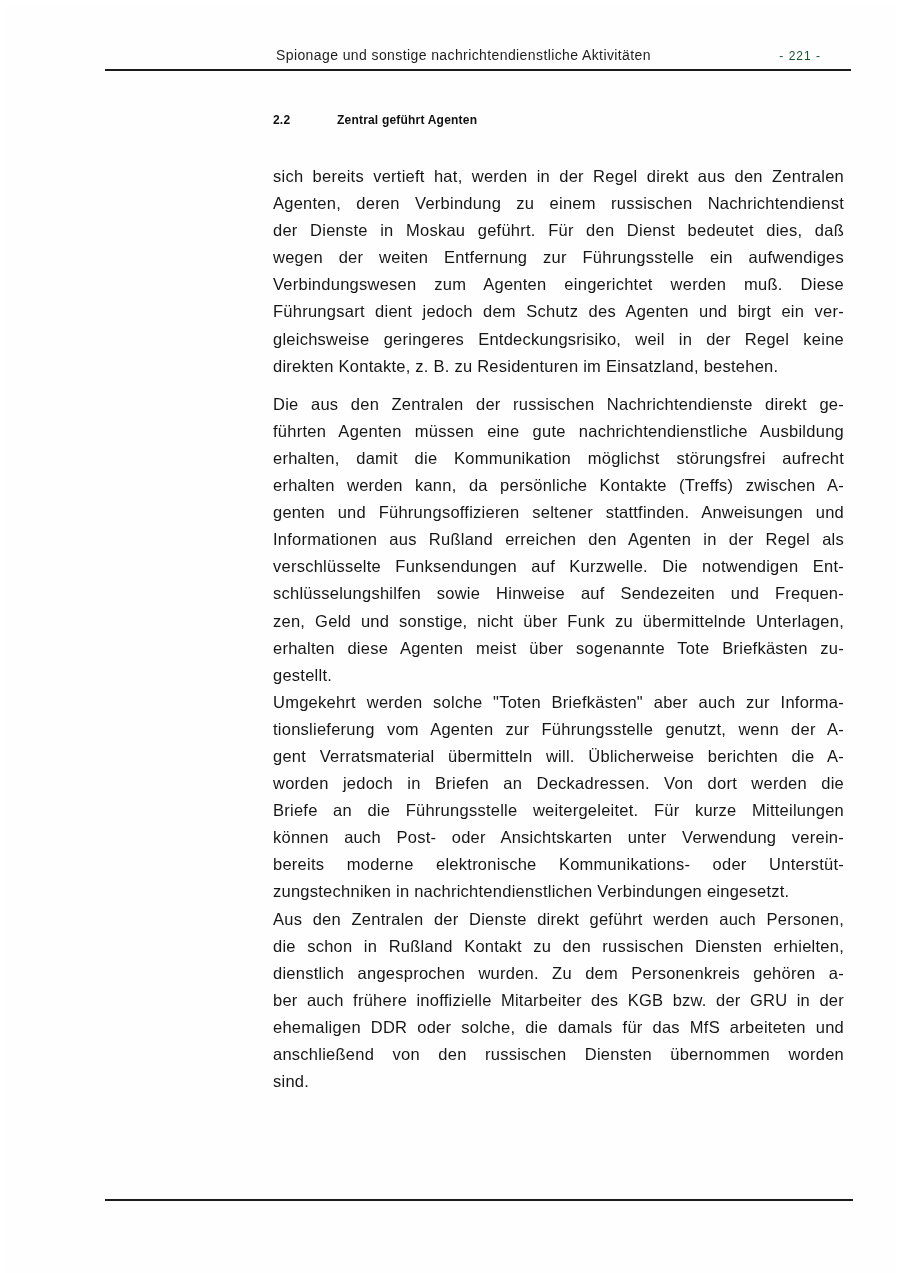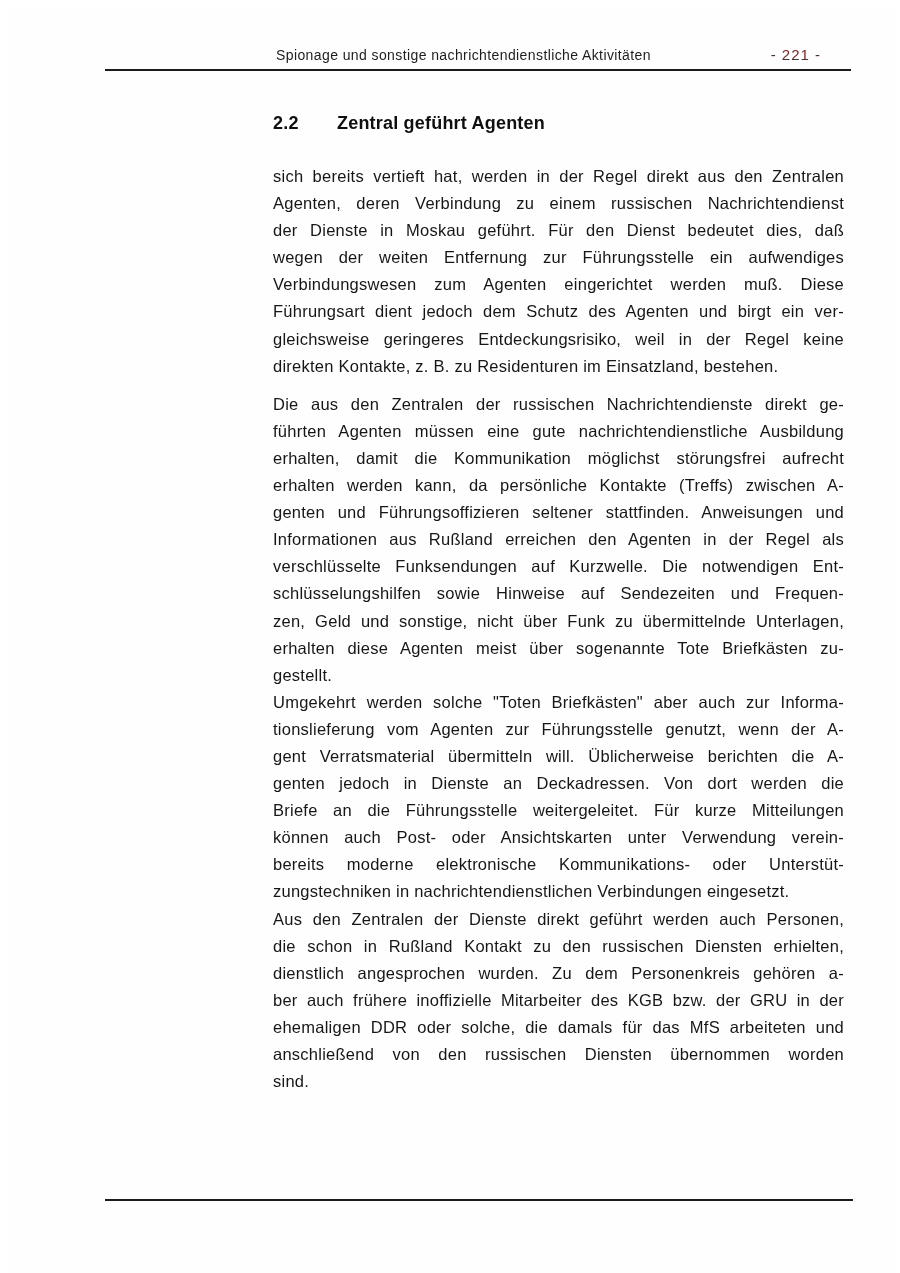--- a/index.html
+++ b/index.html
@@ -26,40 +26,40 @@
   }
   .running-header .header-title {
     padding-left: 169px;
     font-size: 14px;
     letter-spacing: 0.4px;
     color: #1d1d1d;
     white-space: nowrap;
   }
   .running-header .page-number {
     padding-right: 26px;
-    font-size: 15px;
+    font-size: 12px;
     letter-spacing: 1px;
-    color: #7f1d1d;
+    color: #14532d;
     white-space: nowrap;
   }
   .header-rule {
     position: absolute;
     left: 97px;
     top: 61px;
     width: 746px;
     height: 2px;
     background: #1b1b1b;
   }
   
   .section-heading {
     position: absolute;
     left: 263px;
     top: 103px;
     width: 575px;
-    font-size: 18px;
+    font-size: 12px;
     font-weight: bold;
     letter-spacing: 0.2px;
     color: #0f0f0f;
     display: flex;
   }
   .section-heading .heading-number { width: 60px; flex: 0 0 60px; }
   
   .body-text {
     position: absolute;
     left: 263px;
@@ -126,21 +126,21 @@
         <div class="line">verschlüsselte Funksendungen auf Kurzwelle. Die notwendigen Ent-</div>
         <div class="line">schlüsselungshilfen sowie Hinweise auf Sendezeiten und Frequen-</div>
         <div class="line">zen, Geld und sonstige, nicht über Funk zu übermittelnde Unterlagen,</div>
         <div class="line">erhalten diese Agenten meist über sogenannte Tote Briefkästen zu-</div>
         <div class="line last">gestellt.</div>
       </div>
       <div class="paragraph">
         <div class="line">Umgekehrt werden solche "Toten Briefkästen" aber auch zur Informa-</div>
         <div class="line">tionslieferung vom Agenten zur Führungsstelle genutzt, wenn der A-</div>
         <div class="line">gent Verratsmaterial übermitteln will. Üblicherweise berichten die A-</div>
-        <div class="line">genten jedoch in Dienste an Deckadressen. Von dort werden die</div>
+        <div class="line">worden jedoch in Briefen an Deckadressen. Von dort werden die</div>
         <div class="line">Briefe an die Führungsstelle weitergeleitet. Für kurze Mitteilungen</div>
         <div class="line">können auch Post- oder Ansichtskarten unter Verwendung verein-</div>
         <div class="line">bereits moderne elektronische Kommunikations- oder Unterstüt-</div>
         <div class="line last">zungstechniken in nachrichtendienstlichen Verbindungen eingesetzt.</div>
       </div>
       <div class="paragraph">
         <div class="line">Aus den Zentralen der Dienste direkt geführt werden auch Personen,</div>
         <div class="line">die schon in Rußland Kontakt zu den russischen Diensten erhielten,</div>
         <div class="line">dienstlich angesprochen wurden. Zu dem Personenkreis gehören a-</div>
         <div class="line">ber auch frühere inoffizielle Mitarbeiter des KGB bzw. der GRU in der</div>

